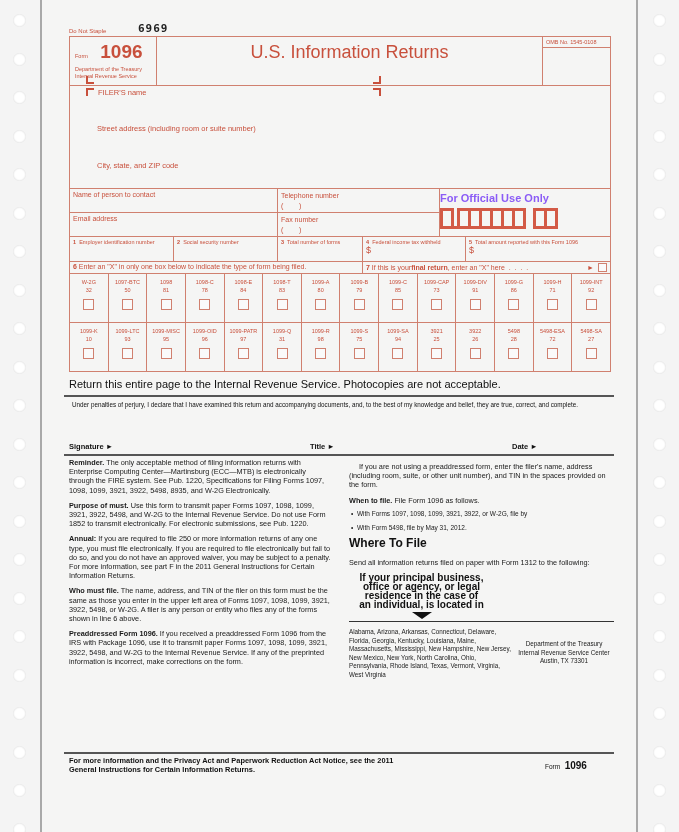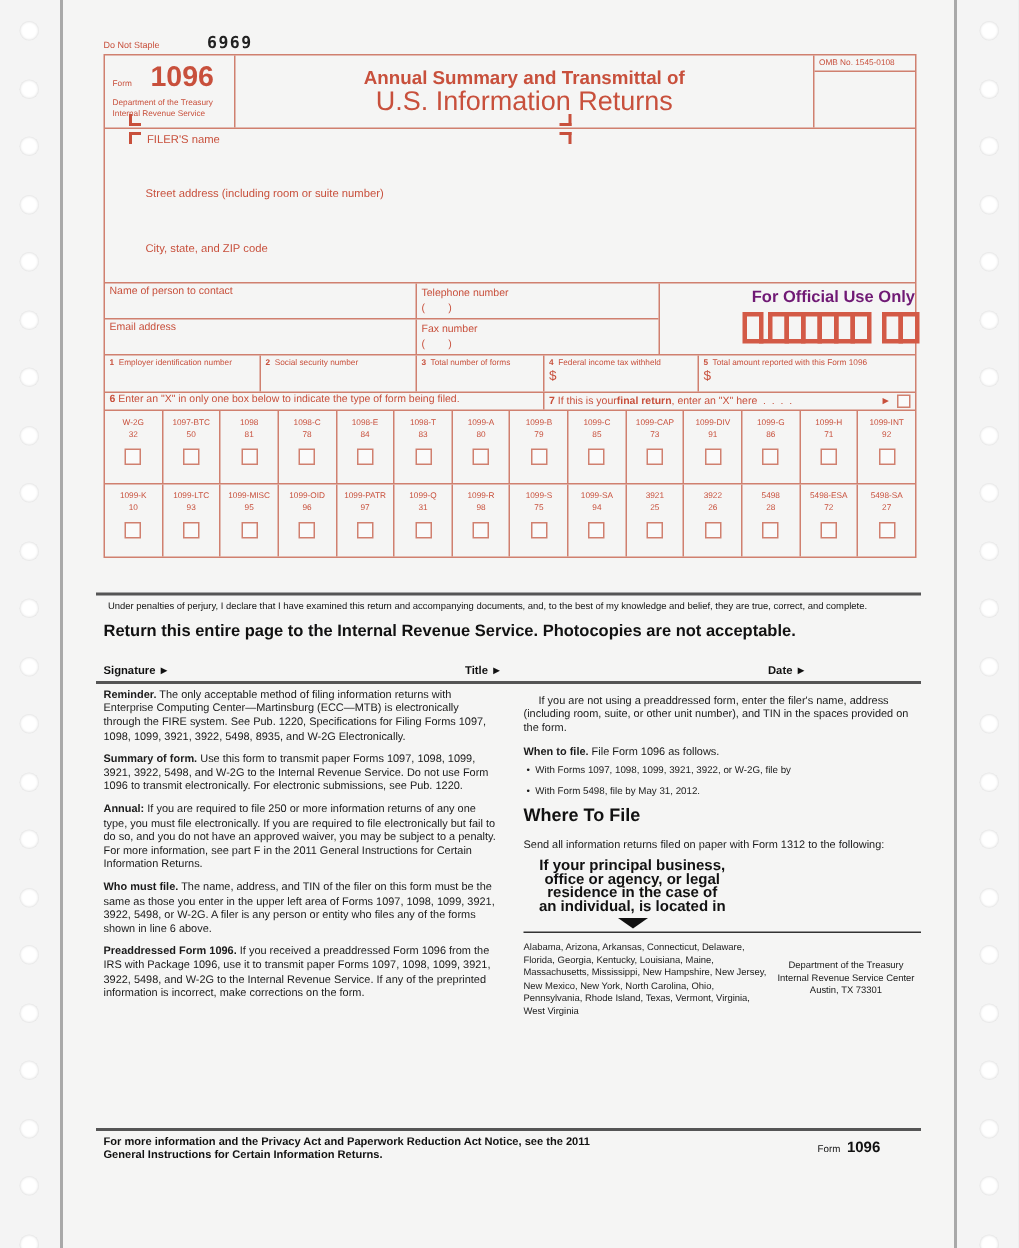--- a/index.html
+++ b/index.html
@@ -91,21 +91,20 @@
   <div class="abs formbox">
 
     <div class="row" style="height:49px;">
       <div class="cell" style="width:87px;padding:4px 5px;">
         <span class="tiny">Form</span>
         <span style="font-size:19px;font-weight:bold;margin-left:8px;">1096</span>
         <div class="tiny" style="margin-top:3px;line-height:7px;">Department of the Treasury</div>
         <div class="tiny" style="line-height:7px;">Internal Revenue Service</div>
       </div>
       <div class="cell" style="flex:1;text-align:center;padding-top:8px;">
-        <div style="font-size:12.5px;font-weight:bold;line-height:15px;">Annual Summary and Transmittal of</div>
         <div style="font-size:18px;font-weight:normal;line-height:15px;">U.S. Information Returns</div>
       </div>
       <div class="cell" style="width:67px;">
         <div class="tiny" style="padding:2px 3px;border-bottom:1px solid #d0806f;height:11px;">OMB No. 1545-0108</div>
       </div>
     </div>
 
     <div class="row" style="height:103px;flex-direction:column;">
       <div class="cell" style="width:324px;padding-left:20px;">
         <div class="corner" style="left:16px;top:2px;border-top-width:2px;border-left-width:2px;"></div>
@@ -129,21 +128,21 @@
           </div>
         </div>
         <div style="display:flex;height:23px;">
           <div class="cell small" style="width:208px;padding:2px 3px;">Email address</div>
           <div class="cell small" style="flex:1;padding:2px 3px;line-height:10px;">
             <div>Fax number</div>
             <div style="white-space:pre;">(        )</div>
           </div>
         </div>
       </div>
-      <div style="flex:1;text-align:right;color:#701a75;padding-top:3px;">
+      <div style="flex:1;text-align:left;color:#8b5cf6;padding-top:3px;">
         <div style="font-size:11px;font-weight:bold;">For Official Use Only</div>
         <div style="margin-top:4px;white-space:nowrap;">
           <span class="ouo-box"></span><span style="display:inline-block;width:6px;border-bottom:3px solid #d35a46;"></span><span class="ouo-box"></span><span class="ouo-box"></span><span class="ouo-box"></span><span class="ouo-box"></span><span class="ouo-box"></span><span class="ouo-box"></span><span style="display:inline-block;width:10px;"></span><span class="ouo-box"></span><span class="ouo-box"></span>
         </div>
       </div>
     </div>
 
     <div class="row" style="height:25px;">
       <div class="cell tiny" style="width:104px;padding:2px 3px;"><b>1</b>&nbsp; <span>Employer identification number</span></div>
       <div class="cell tiny" style="width:104px;padding:2px 3px;"><b>2</b>&nbsp; <span>Social security number</span></div>
@@ -301,32 +300,32 @@
           <div class="cb"></div>
         </div>
         <div class="cell ftcell">
           <div>5498-SA</div>
           <div>27</div>
           <div class="cb"></div>
         </div>
       </div>
   </div>
 
-  <div class="abs black" style="left:27px;top:378px;font-size:11px;font-weight:bold;margin-top:37px;">Return this entire page to the Internal Revenue Service. Photocopies are not acceptable.</div>
+  <div class="abs black" style="left:27px;top:378px;font-size:11px;font-weight:normal;">Return this entire page to the Internal Revenue Service. Photocopies are not acceptable.</div>
   <div class="abs hr2" style="left:22px;top:395px;width:550px;"></div>
   <div class="abs black" style="left:22px;top:401px;width:550px;font-size:6.3px;line-height:8px;text-indent:8px;">Under penalties of perjury, I declare that I have examined this return and accompanying documents, and, to the best of my knowledge and belief, they are true, correct, and complete.</div>
 
   <div class="abs black" style="left:27px;top:442px;font-size:7.5px;font-weight:bold;">Signature ►</div>
   <div class="abs black" style="left:268px;top:442px;font-size:7.5px;font-weight:bold;">Title ►</div>
   <div class="abs black" style="left:470px;top:442px;font-size:7.5px;font-weight:bold;">Date ►</div>
   <div class="abs hr2" style="left:22px;top:454px;width:550px;"></div>
 
   <div class="abs instr" style="left:27px;top:458px;width:262px;">
     <p><b>Reminder.</b><span> The only acceptable method of filing information returns with Enterprise Computing Center—Martinsburg (ECC—MTB) is electronically through the FIRE system. See Pub. 1220, Specifications for Filing Forms 1097, 1098, 1099, 3921, 3922, 5498, 8935, and W-2G Electronically.</span></p>
-    <p><b>Summary of form.</b><span> Use this form to transmit paper Forms 1097, 1098, 1099, 3921, 3922, 5498, and W-2G to the Internal Revenue Service. Do not use Form 1096 to transmit electronically. For electronic submissions, see Pub. 1220.</span></p>
+    <p><b>Purpose of must.</b><span> Use this form to transmit paper Forms 1097, 1098, 1099, 3921, 3922, 5498, and W-2G to the Internal Revenue Service. Do not use Form 1852 to transmit electronically. For electronic submissions, see Pub. 1220.</span></p>
     <p><b>Annual:</b><span> If you are required to file 250 or more information returns of any one type, you must file electronically. If you are required to file electronically but fail to do so, and you do not have an approved waiver, you may be subject to a penalty. For more information, see part F in the 2011 General Instructions for Certain Information Returns.</span></p>
     <p><b>Who must file.</b><span> The name, address, and TIN of the filer on this form must be the same as those you enter in the upper left area of Forms 1097, 1098, 1099, 3921, 3922, 5498, or W-2G. A filer is any person or entity who files any of the forms shown in line 6 above.</span></p>
     <p><b>Preaddressed Form 1096.</b><span> If you received a preaddressed Form 1096 from the IRS with Package 1096, use it to transmit paper Forms 1097, 1098, 1099, 3921, 3922, 5498, and W-2G to the Internal Revenue Service. If any of the preprinted information is incorrect, make corrections on the form.</span></p>
   </div>
 
   <div class="abs instr" style="left:307px;top:462px;width:265px;">
     <p style="text-indent:10px;">If you are not using a preaddressed form, enter the filer's name, address (including room, suite, or other unit number), and TIN in the spaces provided on the form.</p>
     <p><b>When to file.</b><span> File Form 1096 as follows.</span></p>
     <div style="font-size:6.5px;color:#1a1a1a;line-height:9px;margin:-2px 0 4px 2px;">
       <div>•&nbsp; <span>With Forms 1097, 1098, 1099, 3921, 3922, or W-2G, file by</span></div>

